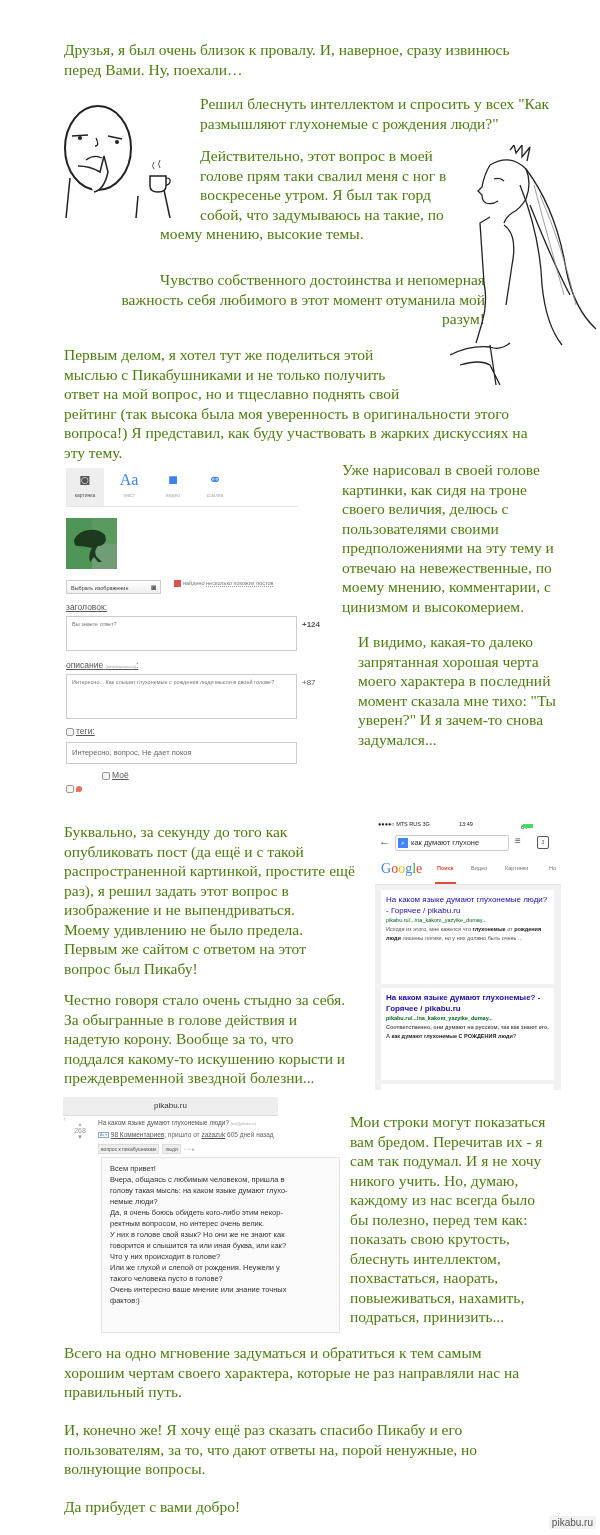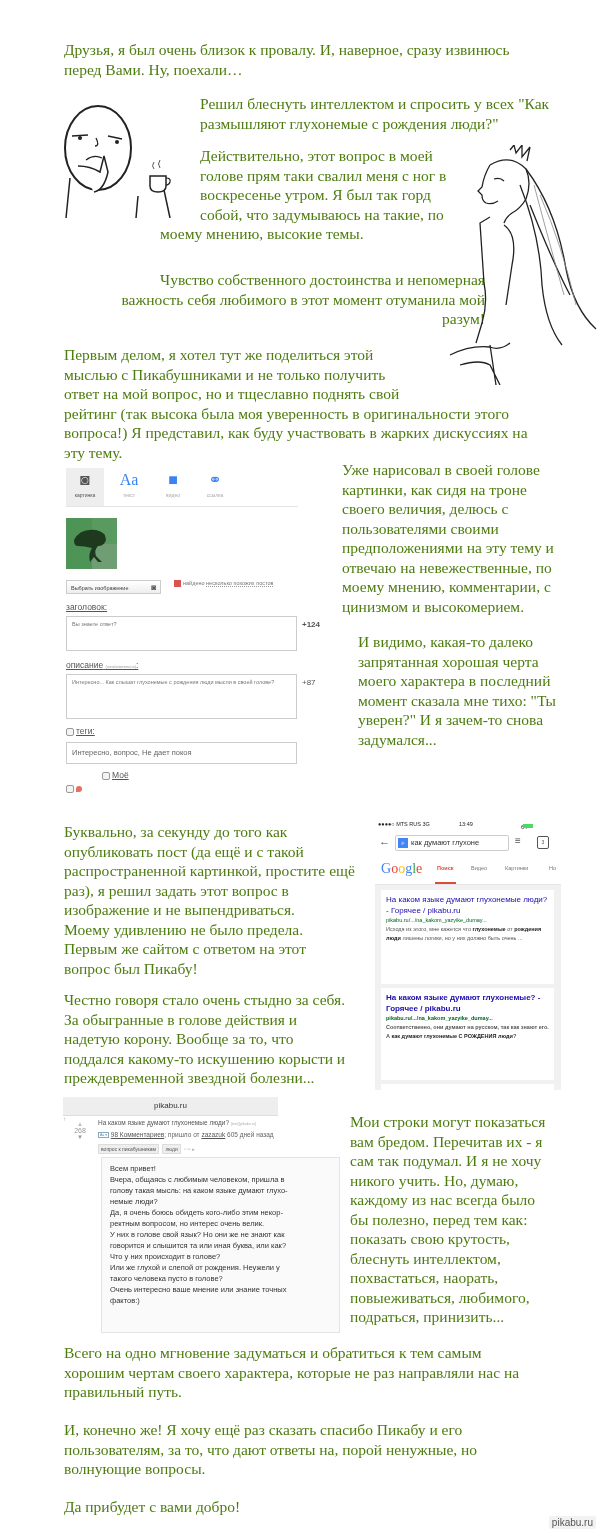--- a/index.html
+++ b/index.html
@@ -340,21 +340,21 @@
 <div class="p" style="left:350px;top:1112px;">
   <span class="line">Мои строки могут показаться</span>
   <span class="line">вам бредом. Перечитав их - я</span>
   <span class="line">сам так подумал. И я не хочу</span>
   <span class="line">никого учить. Но, думаю,</span>
   <span class="line">каждому из нас всегда было</span>
   <span class="line">бы полезно, перед тем как:</span>
   <span class="line">показать свою крутость,</span>
   <span class="line">блеснуть интеллектом,</span>
   <span class="line">похвастаться, наорать,</span>
-  <span class="line">повыеживаться, любимого,</span>
+  <span class="line">повыеживаться, нахамить,</span>
   <span class="line">подраться, принизить...</span>
 </div>
 
 <div class="p" style="left:64px;top:1343px;">
   <span class="line">Всего на одно мгновение задуматься и обратиться к тем самым</span>
   <span class="line">хорошим чертам своего характера, которые не раз направляли нас на</span>
   <span class="line">правильный путь.</span>
 </div>
 
 <div class="p" style="left:64px;top:1420px;">

